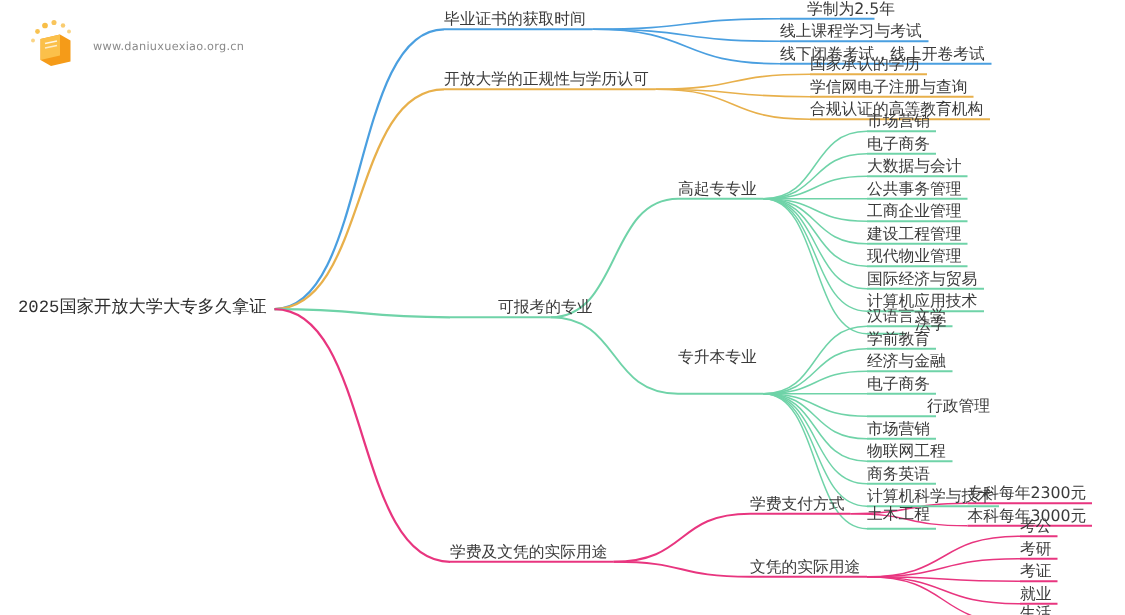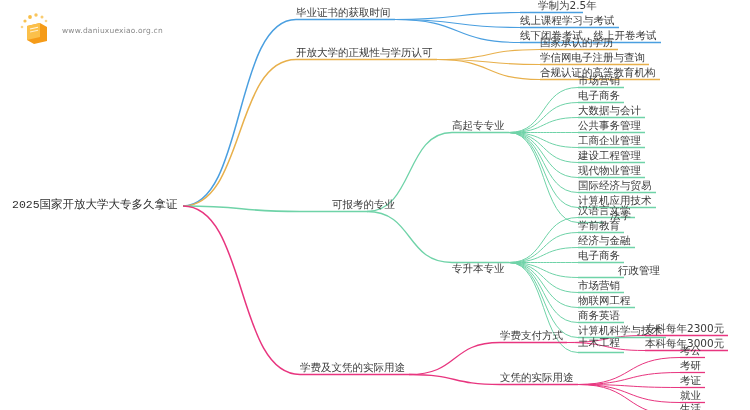--- a/index.html
+++ b/index.html
@@ -151,21 +151,21 @@
     <div class="node leaf" style="left: 578px; top: 73.81px;">市场营销</div>
     <div class="node leaf" style="left: 578px; top: 88.81px;">电子商务</div>
     <div class="node leaf" style="left: 578px; top: 103.81px;">大数据与会计</div>
     <div class="node leaf" style="left: 578px; top: 118.81px;">公共事务管理</div>
     <div class="node leaf" style="left: 578px; top: 133.81px;">工商企业管理</div>
     <div class="node leaf" style="left: 578px; top: 148.81px;">建设工程管理</div>
     <div class="node leaf" style="left: 578px; top: 163.81px;">现代物业管理</div>
     <div class="node leaf" style="left: 578px; top: 178.81px;">国际经济与贸易</div>
     <div class="node leaf" style="left: 578px; top: 193.81px;">计算机应用技术</div>
     <div class="node leaf" style="left: 578px; top: 208.81px; margin-left: 32px;">法学</div>
-    <div class="node lvl2" style="left: 452px; top: 262px;">专升本专业</div>
+    <div class="node lvl2" style="left: 452px; top: 231px;">专升本专业</div>
     <div class="node leaf" style="left: 578px; top: 203.81px;">汉语言文学</div>
     <div class="node leaf" style="left: 578px; top: 218.81px;">学前教育</div>
     <div class="node leaf" style="left: 578px; top: 233.81px; text-align: center;">经济与金融</div>
     <div class="node leaf" style="left: 578px; top: 248.81px;">电子商务</div>
     <div class="node leaf" style="left: 578px; top: 263.81px; margin-left: 40px;">行政管理</div>
     <div class="node leaf" style="left: 578px; top: 278.81px;">市场营销</div>
     <div class="node leaf" style="left: 578px; top: 293.81px;">物联网工程</div>
     <div class="node leaf" style="left: 578px; top: 308.81px;">商务英语</div>
     <div class="node leaf" style="left: 578px; top: 323.81px;">计算机科学与技术</div>
     <div class="node leaf" style="left: 578px; top: 336px;">土木工程</div>

